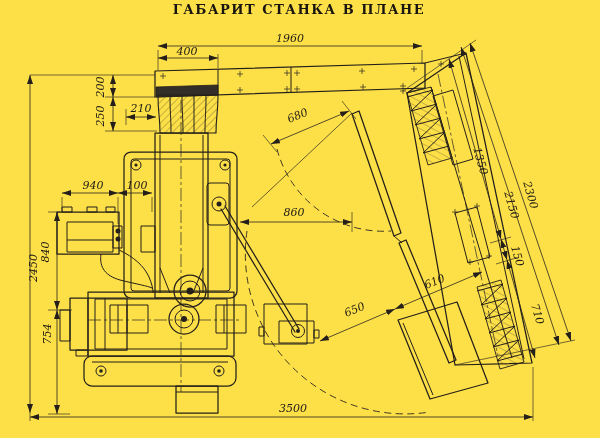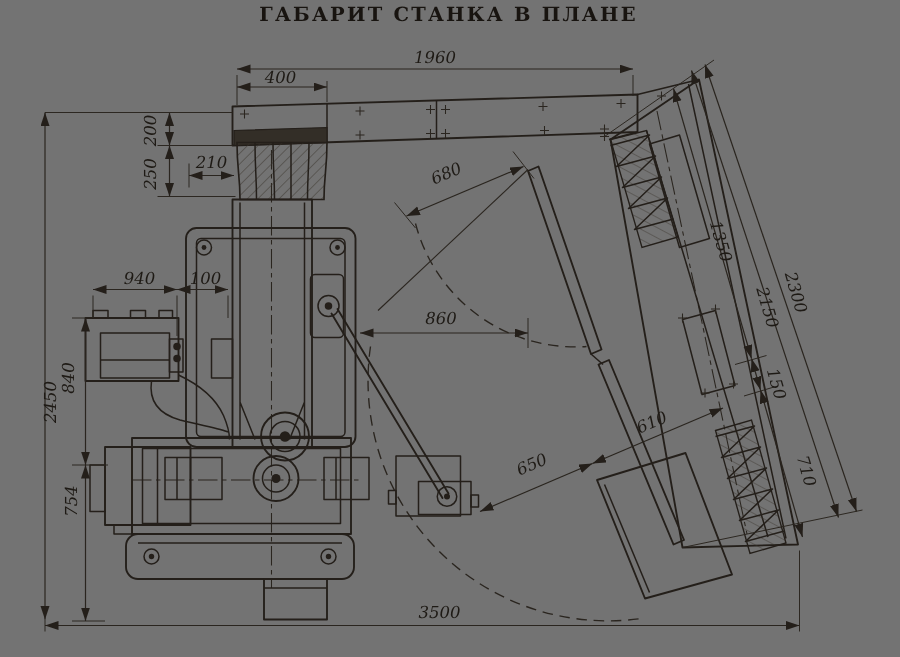--- a/index.html
+++ b/index.html
@@ -1,16 +1,16 @@
 <!DOCTYPE html>
 <html><head>
 <meta charset="utf-8">
 <style>
   html,body{margin:0;padding:0;background:#e8e6e0;}
-  .sheet{width:600px;height:438px;background:#737373;position:relative;overflow:hidden;
+  .sheet{width:600px;height:438px;background:#fde047;position:relative;overflow:hidden;
          font-family:"DejaVu Serif", serif;}
   svg{display:block}
   .ol{stroke:#241f1a;stroke-width:1.25;fill:none;stroke-linejoin:round;stroke-linecap:round;}
   .ol2{stroke:#241f1a;stroke-width:1;fill:none;stroke-linejoin:round;}
   .thin{stroke:#2a251f;stroke-width:.7;fill:none;}
   .dl{stroke:#2a251f;stroke-width:.8;fill:none;marker-start:url(#as);marker-end:url(#ae);}
   .ext{stroke:#2a251f;stroke-width:.65;fill:none;}
   .cl{stroke:#2a251f;stroke-width:.7;fill:none;stroke-dasharray:13 3 3 3;}
   .dash{stroke:#2a251f;stroke-width:.9;fill:none;stroke-dasharray:7 4.5;}
   .dt{font:italic 11px "DejaVu Serif", serif;fill:#1e1a15;text-anchor:middle;}

